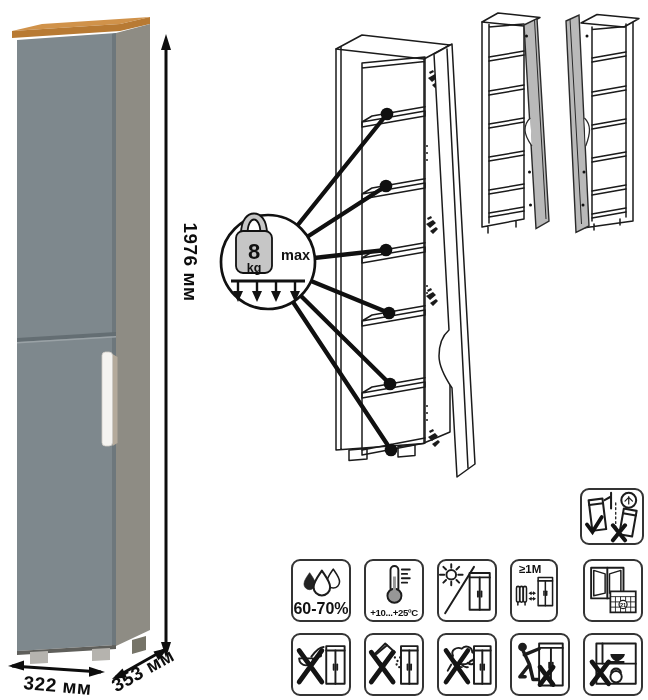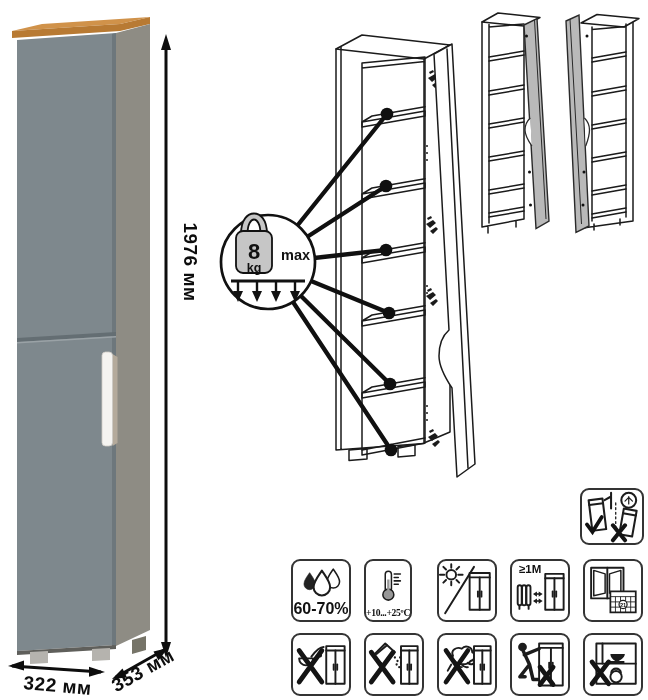--- a/index.html
+++ b/index.html
@@ -214,21 +214,21 @@
   <svg viewBox="0 0 64 64">
     <g>
       <path transform="translate(46,18) scale(0.8)" class="icf" stroke-width="2.6" d="M0,-13 C4,-7 9,-1 9,5 A9,9 0 1,1 -9,5 C-9,-1 -4,-7 0,-13 Z"></path>
       <path transform="translate(19,21) scale(0.72)" d="M0,-13 C4,-7 9,-1 9,5 A9,9 0 1,1 -9,5 C-9,-1 -4,-7 0,-13 Z" fill="#222" stroke="#222" stroke-width="1"></path>
       <path transform="translate(33,23) scale(1.05)" class="icf" stroke-width="2.6" d="M0,-13 C4,-7 9,-1 9,5 A9,9 0 1,1 -9,5 C-9,-1 -4,-7 0,-13 Z"></path>
     </g>
   </svg>
   <span class="lbl lbl-lg">60-70%</span>
 </div>
 
-<div class="cell" style="left:364px;top:559px;width:48px;height:63px;font-family:Liberation Serif, serif;">
+<div class="cell" style="left:364px;top:559px;width:60px;height:63px;">
   <svg viewBox="0 0 64 64">
     <rect x="28" y="4" width="9" height="30" rx="4.5" class="icf"></rect>
     <circle cx="32.5" cy="38" r="8" fill="#979797" stroke="#1c1c1c" stroke-width="2.2"></circle>
     <rect x="30.8" y="16" width="3.4" height="18" fill="#979797"></rect>
     <g class="ic" stroke-width="1.8">
       <line x1="41" y1="8" x2="50" y2="8"></line>
         <line x1="41" y1="13" x2="47" y2="13"></line>
       <line x1="41" y1="18" x2="50" y2="18"></line>
         <line x1="41" y1="23" x2="47" y2="23"></line>
     </g>
@@ -246,21 +246,21 @@
     <g class="ic">
       <rect x="35" y="12" width="23" height="42" fill="#fff"></rect>
       <line x1="35" y1="17" x2="58" y2="17"></line>
         <line x1="46.5" y1="17" x2="46.5" y2="54"></line>
       <line x1="44.5" y1="33" x2="44.5" y2="39"></line>
         <line x1="48.5" y1="33" x2="48.5" y2="39"></line>
     </g>
   </svg>
 </div>
 
-<div class="cell" style="left:510px;top:559px;width:60px;height:63px;padding-left:22px;">
+<div class="cell" style="left:510px;top:559px;width:48px;height:63px;padding-left:22px;">
   <svg viewBox="0 0 64 64">
     <g class="ic" stroke-width="1.8">
       <rect x="6.5" y="26" width="4.6" height="23" rx="2.3" fill="#fff"></rect>
       <rect x="11.5" y="26" width="4.6" height="23" rx="2.3" fill="#fff"></rect>
       <rect x="16.5" y="26" width="4.6" height="23" rx="2.3" fill="#fff"></rect>
       <path d="M8.5,49 v4 M19,49 v4"></path>
     </g>
     <g stroke="#1c1c1c" stroke-width="1.8">
       <line x1="26" y1="36" x2="33" y2="36"></line>
         <line x1="26" y1="44" x2="33" y2="44"></line>

